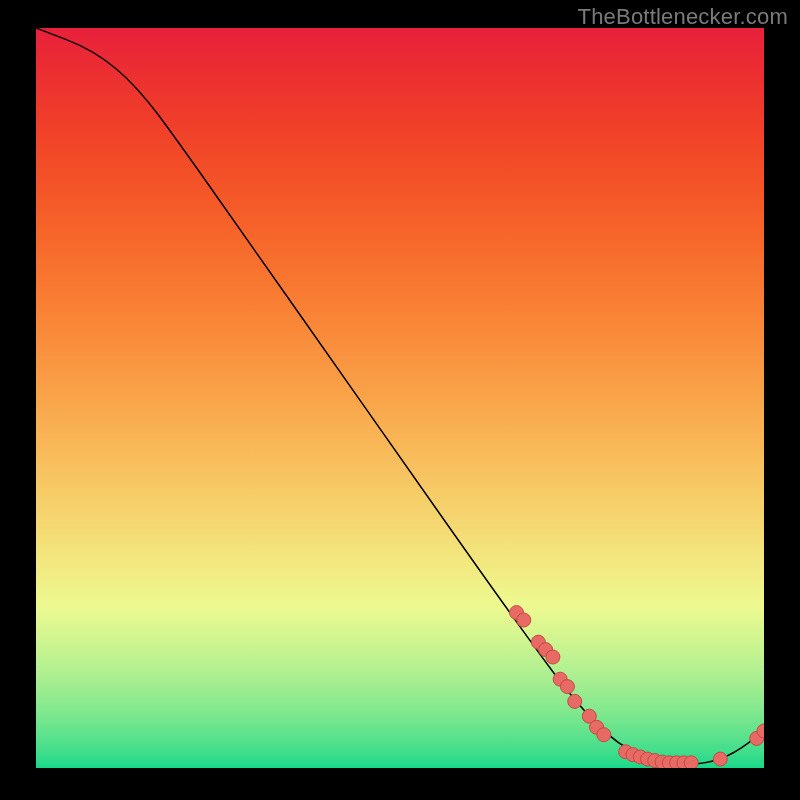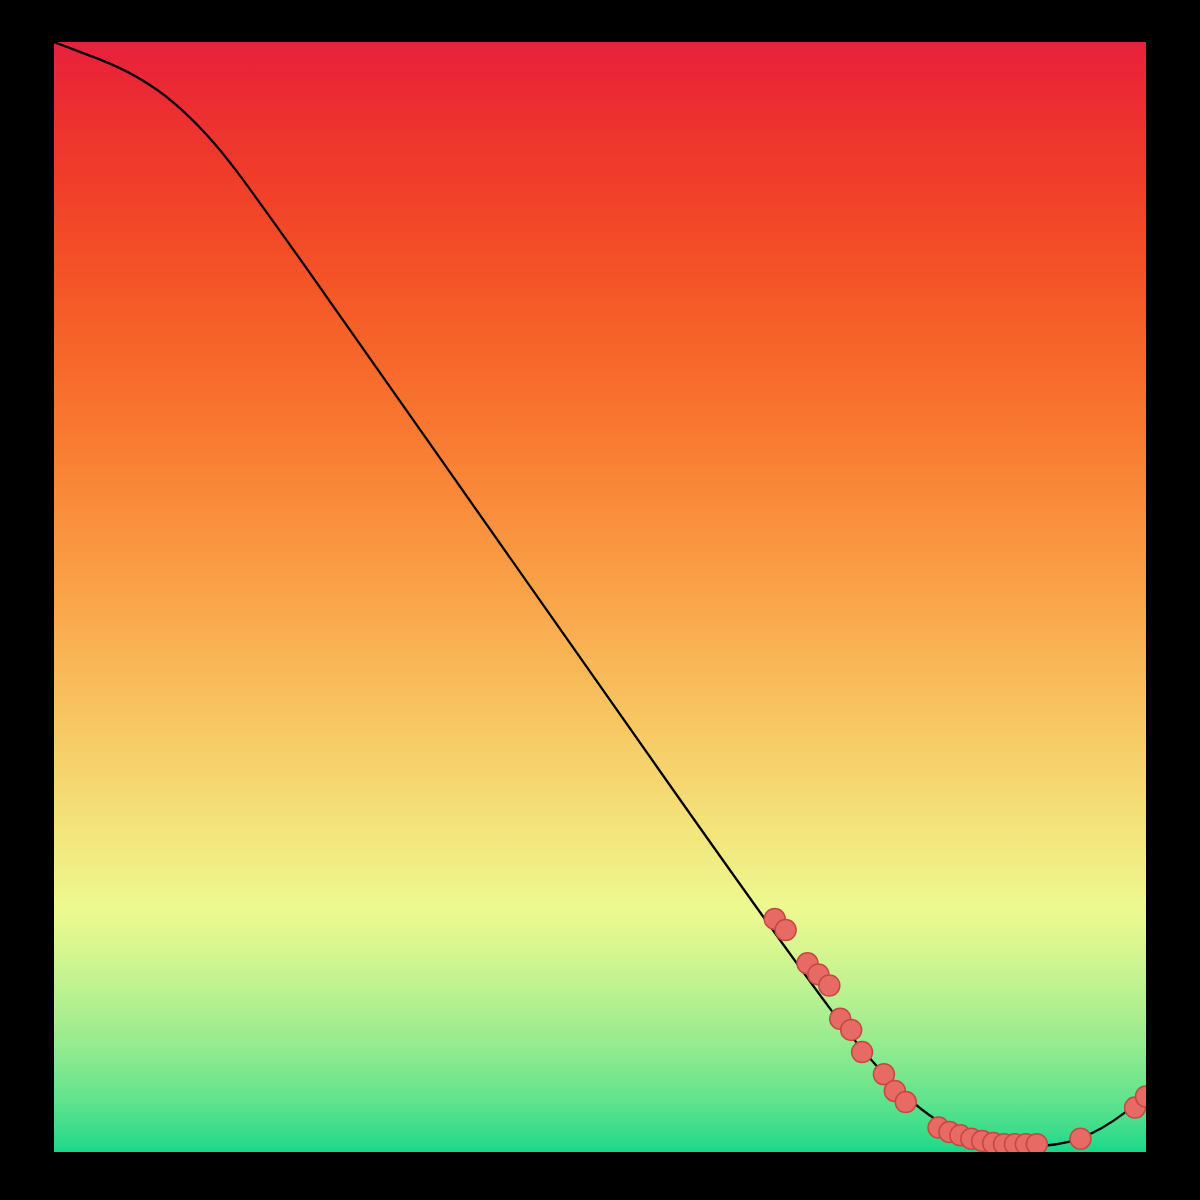--- a/index.html
+++ b/index.html
@@ -34,20 +34,21 @@
     top: 28px;
     width: 728px;
     height: 740px;
     display: block;
   }
 </style>
 </head>
 <body>
 
 <div class="frame">
+  <div class="watermark">TheBottlenecker.com</div>
 
   <svg class="plot" viewBox="0 0 728 740" preserveAspectRatio="none">
     <defs>
       <linearGradient id="bg-grad" x1="0" y1="0" x2="0" y2="1">
           <stop offset="0.00%" stop-color="#e8213c"></stop>
           <stop offset="0.60%" stop-color="#e8223b"></stop>
           <stop offset="1.30%" stop-color="#e92339"></stop>
           <stop offset="1.90%" stop-color="#e92538"></stop>
           <stop offset="2.50%" stop-color="#ea2637"></stop>
           <stop offset="3.20%" stop-color="#ea2836"></stop>

